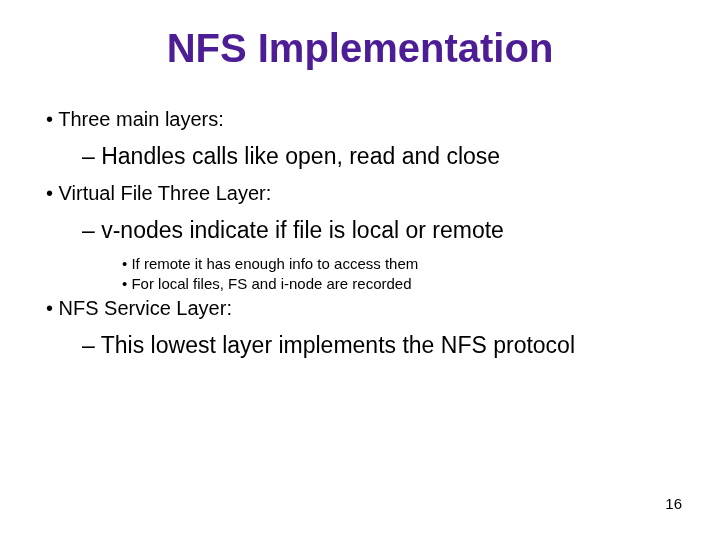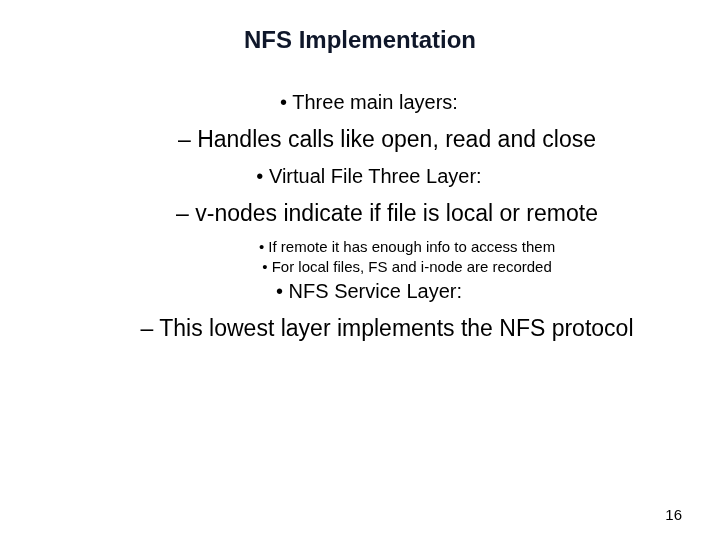--- a/index.html
+++ b/index.html
@@ -14,36 +14,35 @@
     overflow: hidden;
   }
   .slide {
     width: 720px;
     height: 540px;
     position: relative;
     box-sizing: border-box;
   }
   .title {
     text-align: center;
-    color: #0f172a;
-    font-size: 24px;
+    color: #4c1d95;
+    font-size: 40px;
     font-weight: bold;
     padding-top: 26px;
     padding-bottom: 10px;
   }
   .content {
     padding: 24px 28px 0 28px;
     font-size: 20px;
     line-height: 1.25;
   }
   ul {
     margin: 0;
     padding: 0;
     list-style: none;
-    text-align: center;
   }
   li {
     margin: 0;
     padding: 0;
   }
   
   .l1 {
     padding-left: 36px;
     text-indent: -18px;
     font-size: 20px;
@@ -67,21 +66,21 @@
     padding-left: 108px;
     text-indent: -14px;
     font-size: 15px;
     margin: 2px 0;
   }
   .l3::before {
     content: "•  ";
   }
   .pagenum {
     position: absolute;
-    bottom: 17px;
+    bottom: 28px;
     right: 38px;
     font-size: 15px;
     color: #000000;
   }
 </style>
 </head>
 <body>
 
 <div class="slide">
 

